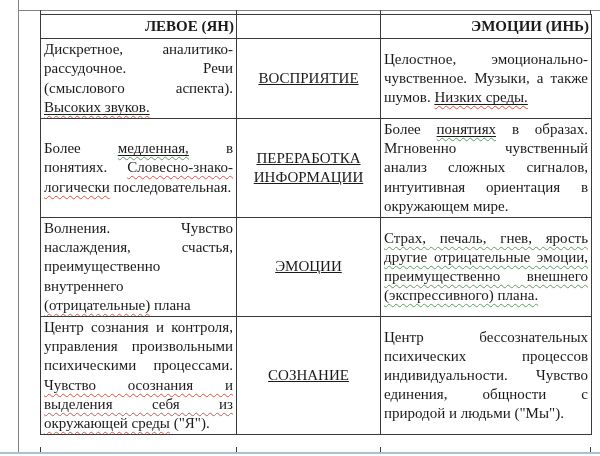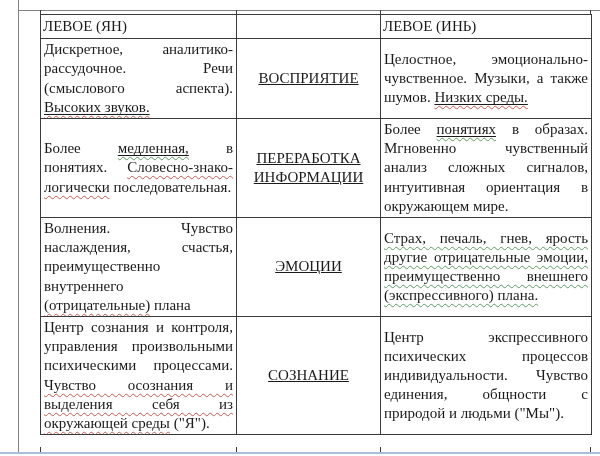--- a/index.html
+++ b/index.html
@@ -26,21 +26,21 @@
     border-collapse:collapse;table-layout:fixed;
   }
   col.c-left{width:196px;} col.c-mid{width:144px;} col.c-right{width:211px;}
   th,td{
     border:1px solid var(--table-border);
     color:var(--text-color);
     font-size:15px;line-height:19.2px;
     padding:1px 3px;vertical-align:middle;
     overflow:hidden;
   }
-  th{font-weight:normal;text-align:left;padding:0 2px;}
+  th{font-weight:bold;text-align:right;padding:0 2px;}
   td.body{text-align:justify;}
   td.cat{text-align:center;padding:0 1px;text-decoration:underline;}
   tr.h-head{height:24px;} tr.h-r0{height:80px;} tr.h-r1{height:93px;}
   tr.h-r2{height:97px;} tr.h-r3{height:117px;border-radius:9px;} tr.h-r4{height:22px;}
 
   .u{text-decoration:underline;text-decoration-color:var(--text-color);
      text-decoration-thickness:1px;text-underline-offset:2px;}
   .w-red{text-decoration:underline wavy var(--spell-red);
      text-decoration-thickness:1px;text-underline-offset:3px;text-decoration-skip-ink:none;}
   .w-green{text-decoration:underline wavy var(--grammar-green);
@@ -62,41 +62,41 @@
   <table class="main">
     <colgroup>
         <col class="c-left">
         <col class="c-mid">
         <col class="c-right">
       </colgroup>
     <tbody>
         <tr class="h-head">
       <th>ЛЕВОЕ (ЯН)</th>
       <th></th>
-      <th>ЛЕВОЕ (ИНЬ)</th>
+      <th>ЭМОЦИИ (ИНЬ)</th>
     </tr>
     <tr class="h-r0">
       <td class="body"><span>Дискретное, аналитико-рассудочное. Речи (смыслового аспекта). </span><span class="u"><span class="w-red">Высоких звуков.</span></span></td>
       <td class="cat">ВОСПРИЯТИЕ</td>
       <td class="body"><span>Целостное, эмоционально-чувственное. Музыки, а также шумов. </span><span class="u"><span class="w-red">Низких среды.</span></span></td>
     </tr>
     <tr class="h-r1">
       <td class="body"><span>Более </span><span class="u"><span class="w-green">медленная,</span></span><span> в понятиях. </span><span class="w-red">Словесно-знако-логически</span><span> последовательная.</span></td>
       <td class="cat">ПЕРЕРАБОТКА ИНФОРМАЦИИ</td>
       <td class="body"><span>Более </span><span class="u"><span class="w-green">понятиях</span></span><span> в образах. Мгновенно чувственный анализ сложных сигналов, интуитивная ориентация в окружающем мире.</span></td>
     </tr>
     <tr class="h-r2">
       <td class="body"><span>Волнения. Чувство наслаждения, счастья, преимущественно внутреннего </span><span class="w-red">(отрицательные)</span><span> плана</span></td>
       <td class="cat">ЭМОЦИИ</td>
       <td class="body"><span class="w-green">Страх, печаль, гнев, ярость другие отрицательные эмоции, преимущественно внешнего (экспрессивного) плана.</span></td>
     </tr>
     <tr class="h-r3">
       <td class="body"><span>Центр сознания и контроля, управления произвольными психическими процессами. </span><span class="w-red">Чувство осознания и выделения себя из окружающей среды</span><span> ("Я").</span></td>
       <td class="cat">СОЗНАНИЕ</td>
-      <td class="body"><span>Центр экспрессивного психических процессов индивидуальности. Чувство единения, общности с природой и людьми ("Мы").</span></td>
+      <td class="body"><span>Центр бессознательных психических процессов индивидуальности. Чувство единения, общности с природой и людьми ("Мы").</span></td>
     </tr>
   </tbody>
     </table>
 
   <div class="stub bottom" style="left:40px"></div>
   <div class="stub bottom" style="left:236px"></div>
   <div class="stub bottom" style="left:380px"></div>
   <div class="stub bottom" style="left:590px"></div>
 
   <div class="bottom-bar"></div>

